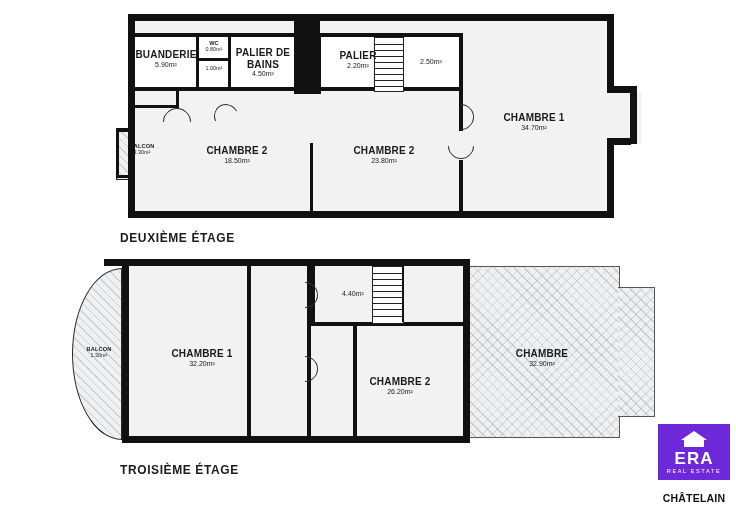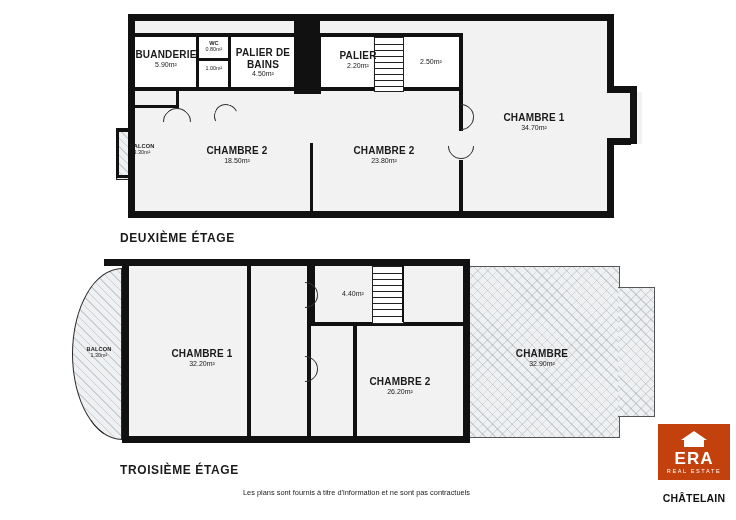--- a/index.html
+++ b/index.html
@@ -49,21 +49,21 @@
   }
 
   
   .disclaimer{
     position:absolute;font-size:7.4px;color:#222;
   }
 
   
   .logo{position:absolute;left:658px;top:424px;width:72px;}
   .logo-box{
-    width:72px;height:56px;background:#c2410c;position:relative;
+    width:72px;height:56px;background:#6d28d9;position:relative;
   }
   .logo-roof{
     position:absolute;left:50%;top:7px;transform:translateX(-50%);
     width:0;height:0;border-left:13px solid transparent;border-right:13px solid transparent;
     border-bottom:9px solid #ffffff;
   }
   .logo-body{
     position:absolute;left:50%;top:15px;transform:translateX(-50%);
     width:20px;height:8px;background:#ffffff;
   }
@@ -240,21 +240,20 @@
       <span class="a">26.20m²</span>
     </div>
     <div class="lbl" style="left:500px;top:348px;width:84px;">
       <span class="n">CHAMBRE</span>
       <span class="a">32.90m²</span>
     </div>
 
     <div class="floor-caption" style="left:120px;top:463px;">TROISIÈME ÉTAGE</div>
   </div>
 
-  <div class="disclaimer" style="left:243px;top:488px;">Les plans sont fournis à titre d'information et ne sont pas contractuels</div>
 
   <div class="logo">
     <div class="logo-box">
       <div class="logo-roof"></div>
       <div class="logo-body"></div>
       <div class="logo-era">ERA</div>
       <div class="logo-sub">REAL ESTATE</div>
     </div>
     <div class="logo-name">CHÂTELAIN</div>
   </div>

